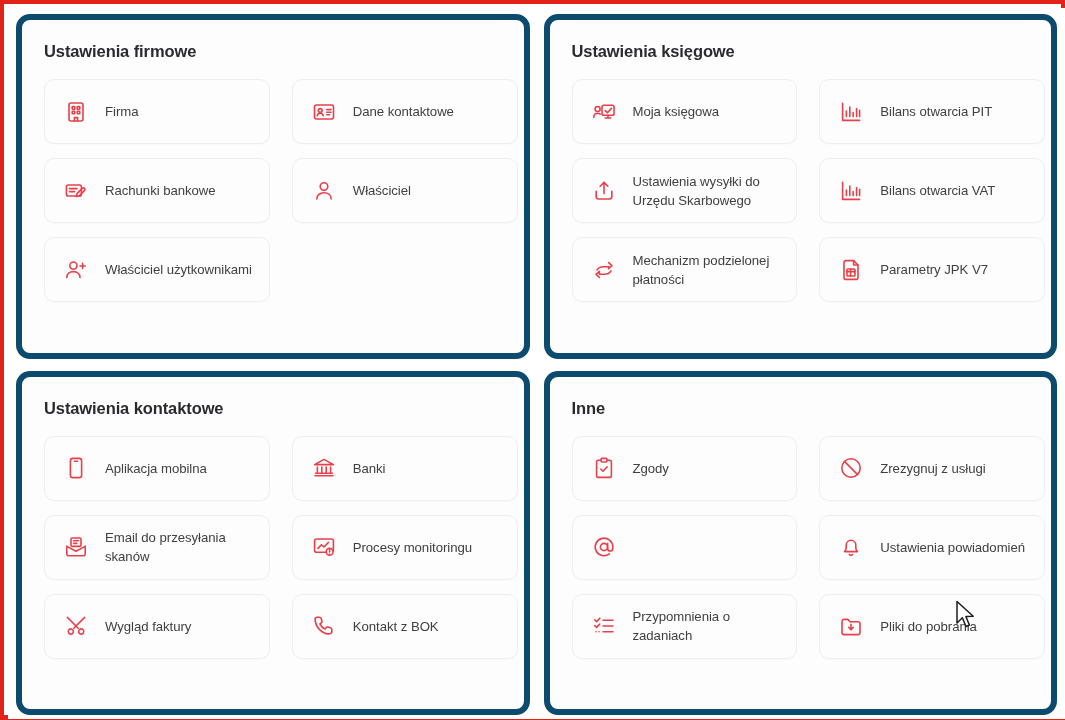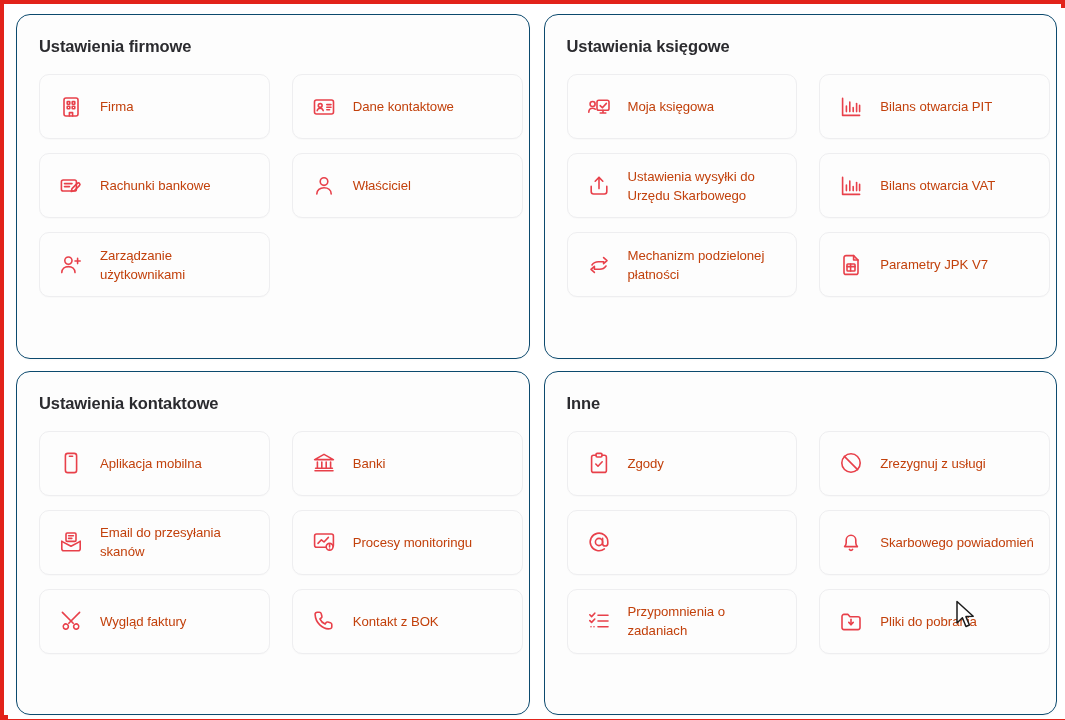--- a/index.html
+++ b/index.html
@@ -35,21 +35,21 @@
     display: grid;
     grid-template-columns: 1fr 1fr;
     grid-template-rows: auto auto;
     gap: 12px 14px;
     padding: 6px 8px 4px 8px;
     background: #ffffff;
   }
 
   .panel {
     background: #fdfdfd;
-    border: 1px solid #0c4a6e;
+    border: 6px solid #0c4a6e;
     border-radius: 14px;
     padding: 22px 6px 20px 22px;
     box-shadow: 0 1px 2px rgba(20,20,20,0.025);
   }
 
   .panel-title {
     font-size: 16.5px;
     font-weight: bold;
     color: #2b2b2f;
     letter-spacing: -0.1px;
@@ -82,21 +82,21 @@
     display: flex;
     align-items: center;
     justify-content: center;
     color: #e8404a;
   }
   .tile-icon svg { display: block; }
 
   .tile-label {
     font-size: 13.2px;
     line-height: 19px;
-    color: #c2410c;
+    color: #404040;
     letter-spacing: -0.05px;
   }
 
   
   .panel-inne .tile-grid { grid-auto-flow: row; }
 
   
   #mouse-cursor {
     position: absolute;
     left: 955px;
@@ -164,21 +164,21 @@
         </div>
 
         <div class="tile">
           <span class="tile-icon">
             <svg width="24" height="24" viewBox="0 0 24 24" fill="none" stroke="currentColor" stroke-width="1.6" stroke-linecap="round" stroke-linejoin="round">
               <circle cx="9.4" cy="7.6" r="3.6"></circle>
               <path d="M2.8 19.6c0-3.7 3-6 6.6-6s6.6 2.3 6.6 6"></path>
               <path d="M18.6 5.4v5.2M16 8h5.2"></path>
             </svg>
           </span>
-          <span class="tile-label">Zarządzanie użytkownikami</span>
+          <span class="tile-label">Właściciel użytkownikami</span>
         </div>
 
       </div>
     </section>
 
     <section class="panel">
       <h2 class="panel-title">Ustawienia księgowe</h2>
       <div class="tile-grid">
 
         <div class="tile">
@@ -366,21 +366,21 @@
           </span>
         </div>
 
         <div class="tile">
           <span class="tile-icon">
             <svg width="24" height="24" viewBox="0 0 24 24" fill="none" stroke="currentColor" stroke-width="1.6" stroke-linecap="round" stroke-linejoin="round">
               <path d="M18.4 16.6H5.6c1-1 1.6-2.4 1.6-3.9v-2.6a4.8 4.8 0 0 1 9.6 0v2.6c0 1.5.6 2.9 1.6 3.9z"></path>
               <path d="M10.4 19.4a1.8 1.8 0 0 0 3.2 0"></path>
             </svg>
           </span>
-          <span class="tile-label">Skarbowego powiadomień</span>
+          <span class="tile-label">Ustawienia powiadomień</span>
         </div>
 
         <div class="tile">
           <span class="tile-icon">
             <svg width="24" height="24" viewBox="0 0 24 24" fill="none" stroke="currentColor" stroke-width="1.6" stroke-linecap="round" stroke-linejoin="round">
               <path d="M11 6.2h10M11 12h10M11 17.8h10"></path>
               <path d="M2.8 5.8l1.8 1.8 3.2-3.4"></path>
               <path d="M2.8 11.6l1.8 1.8 3.2-3.4"></path>
               <path d="M4 17.8h.01M7 17.8h.01"></path>
             </svg>

